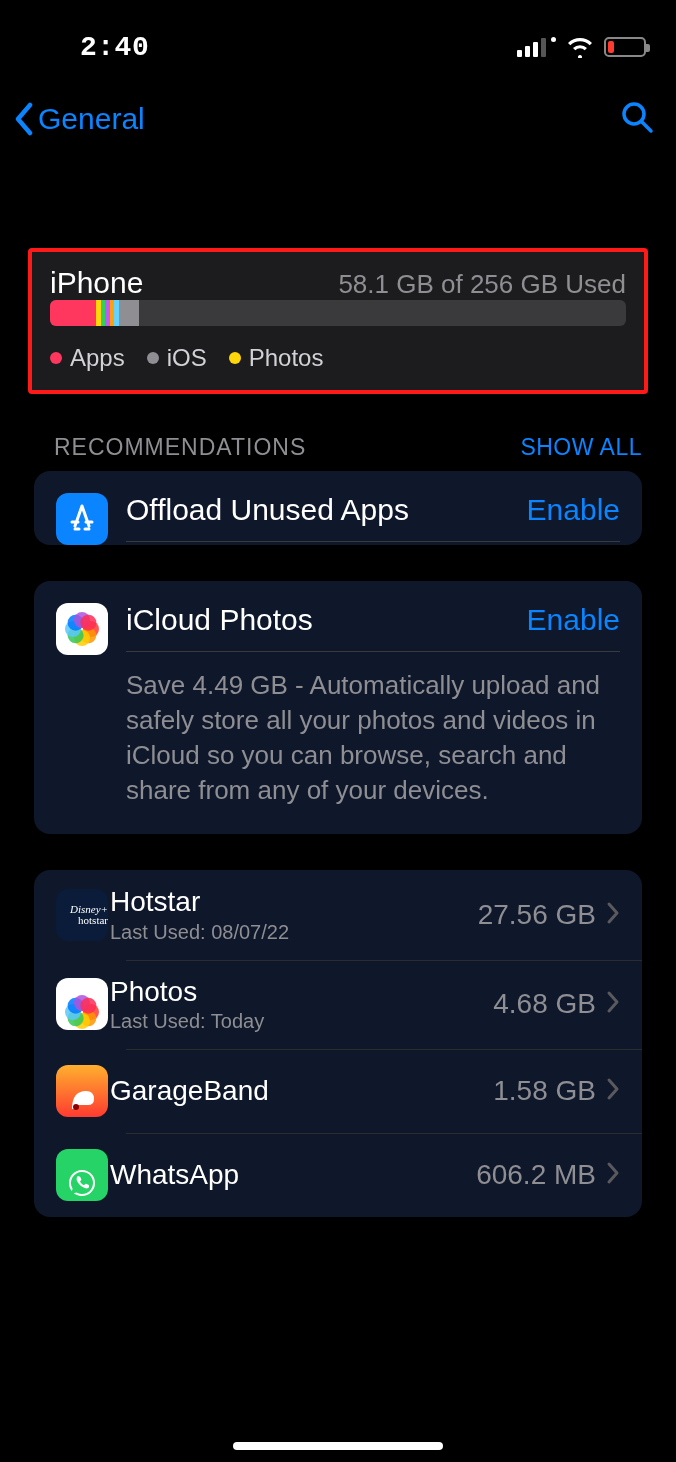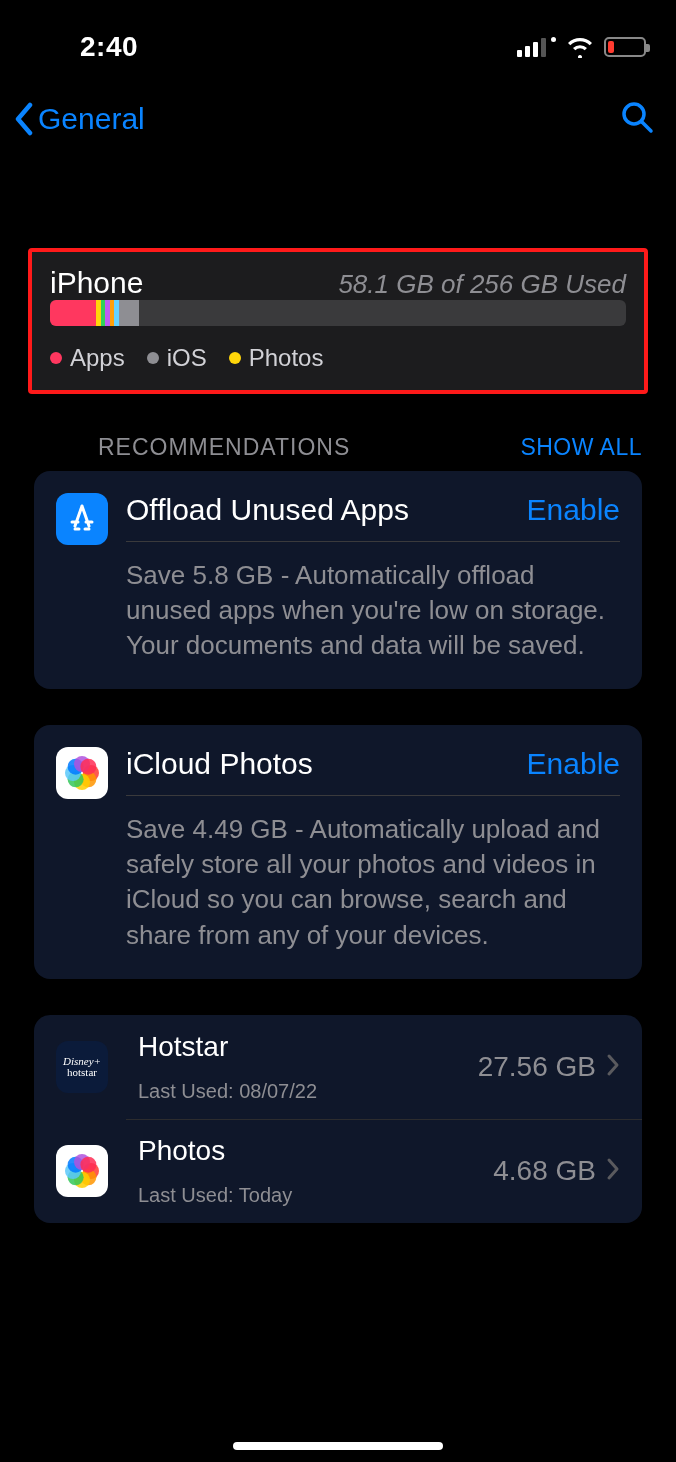--- a/index.html
+++ b/index.html
@@ -12,20 +12,21 @@
     overflow: hidden;
     position: relative;
   }
   
   .status-bar {
     display: flex;
     justify-content: space-between;
     align-items: center;
     padding: 24px 30px 0 30px;
     height: 70px;
+    font-family: Liberation Mono, monospace;
   }
   .status-time { font-size: 28px; font-weight: 600; letter-spacing: 0.5px; margin-left:50px;}
   .status-icons { display: flex; align-items: center; gap: 10px; }
   .signal {
     display: flex; align-items: flex-end; gap: 3px; height: 20px;
   }
   .signal span { width: 5px; background:#fff; border-radius:1px;}
   .signal span:nth-child(1){height:7px;}
   .signal span:nth-child(2){height:11px;}
   .signal span:nth-child(3){height:15px;}
@@ -51,35 +52,35 @@
   
   .highlight {
     margin: 90px 28px 0 28px;
     border: 4px solid #ff1a1a;
     border-radius: 4px;
     padding: 14px 18px 18px 18px;
     background:#1c1c1e;
   }
   .storage-head{ display:flex; justify-content:space-between; align-items:baseline; }
   .storage-name{ font-size:30px;}
-  .storage-used{ font-size:26px; color:#8e8e93;font-style:italic;}
+  .storage-used{ font-size:26px; color:#8e8e93;}
   .storage-bar{
     height:26px; width:100%; background:#3a3a3c; border-radius:6px; display:flex; overflow:hidden; margin-bottom:18px;
   }
   .seg{height:100%;}
   .legend{ display:flex; gap:22px; flex-wrap:wrap; font-size:24px; color:#d1d1d6;}
   .legend-item{display:flex; align-items:center; gap:8px;}
   .swatch{ width:12px; height:12px; border-radius:50%;}
   
   .section-head{
     display:flex; justify-content:space-between; align-items:baseline;
     padding: 40px 34px 10px 54px;
     font-size:23px;
   }
-  .section-label{ color:#8e8e93; letter-spacing:1px;margin-left:44px;}
+  .section-label{ color:#8e8e93; letter-spacing:1px;}
   .section-action{ color:#0a84ff; letter-spacing:0.5px;}
   
   .card{
     background:#0f172a; border-radius:16px; margin:0 34px 36px 34px; padding:0;
   }
   .rec-row{ display:flex; align-items:flex-start; padding:22px 22px 0 22px;}
   .rec-icon{
     width:52px; height:52px; border-radius:12px; flex-shrink:0; margin-right:18px;
     display:flex; align-items:center; justify-content:center;
   }
@@ -89,26 +90,26 @@
   .rec-enable{ color:#0a84ff; font-size:30px;}
   .rec-desc{ font-size:26px; line-height:1.35; color:#8e8e93; padding:16px 0 26px 0;}
   
   .app-row{
     display:flex; align-items:center; padding:16px 22px; position:relative;
   }
   .app-row + .app-row::before{
     content:""; position:absolute; left:92px; right:0; top:0; height:1px; background:#2c2c2e;
   }
   .app-icon{
-    width:52px; height:52px; border-radius:12px; flex-shrink:0; margin-right:30px;
-    display:flex; align-items:center; justify-content:center; font-size:10px; color:#fff;
+    width:52px; height:52px; border-radius:12px; flex-shrink:0; margin-right:2px;
+    display:flex; align-items:flex-end; justify-content:center; font-size:10px; color:#fff;
   }
   .app-info{flex:1; min-width:0;}
   .app-name{ font-size:28px; line-height:1.15;}
-  .app-sub{ font-size:20px; color:#8e8e93; margin-top:17px;}
+  .app-sub{ font-size:20px; color:#8e8e93; margin-top:2px;}
   .app-size{ font-size:28px; color:#8e8e93; margin-right:10px;}
   .chev{ color:#5a5a5e;}
   
   .home-ind{
     position:absolute; bottom:12px; left:50%; transform:translateX(-50%);
     width:210px; height:8px; background:#fff; border-radius:4px;
   }
   
   .icon-appstore{ background:#0a84ff;}
   .icon-photos{ background:#fff;}
@@ -198,21 +199,20 @@
         <div class="rec-icon icon-appstore">
           <svg width="34" height="34" viewBox="0 0 34 34">
             <path d="M17 4 L10 24 M17 4 L24 24 M7 20 H13 M21 20 H27 M14 27 H10 M24 27 H20" stroke="#fff" stroke-width="3" stroke-linecap="round"></path>
           </svg>
         </div>
         <div class="rec-body">
           <div class="rec-title-row">
             <span class="rec-title">Offload Unused Apps</span>
             <span class="rec-enable">Enable</span>
           </div>
-          <div class="rec-desc">Save 5.8 GB - Automatically offload unused apps when you're low on storage. Your documents and data will be saved.</div>
         </div>
       </div>
     </div>
     <div class="card">
       <div class="rec-row">
         <div class="rec-icon icon-photos">
           <div class="photos-flower">
             <div class="petal" style="background: rgb(255, 59, 48); transform: translate(9px, 0px);"></div>
             <div class="petal" style="background: rgb(255, 149, 0); transform: translate(6.36396px, 6.36396px);"></div>
             <div class="petal" style="background: rgb(255, 204, 0); transform: translate(5.51091e-16px, 9px);"></div>
@@ -264,15 +264,46 @@
       </div>
       <div class="app-info">
         <div class="app-name">Photos</div>
         <div class="app-sub">Last Used: Today</div>
       </div>
       <div class="app-size">4.68 GB</div>
       <div class="chev"><svg width="14" height="24" viewBox="0 0 14 24">
           <path d="M3 3 L11 12 L3 21" stroke="#5a5a5e" stroke-width="3" fill="none" stroke-linecap="round" stroke-linejoin="round"></path>
         </svg></div>
     </div>
+    <div class="app-row">
+      <div class="app-icon icon-garage">
+        <svg width="36" height="36" viewBox="0 0 36 36">
+          <path d="M8 28 Q8 10 22 10 Q30 10 30 18 Q30 24 24 24 L14 24 Q10 24 10 28 Z" fill="#fff"></path>
+          <circle cx="12" cy="26" r="3" fill="#8b0000"></circle>
+        </svg>
+      </div>
+      <div class="app-info">
+        <div class="app-name">GarageBand</div>
+      </div>
+      <div class="app-size">1.58 GB</div>
+      <div class="chev"><svg width="14" height="24" viewBox="0 0 14 24">
+          <path d="M3 3 L11 12 L3 21" stroke="#5a5a5e" stroke-width="3" fill="none" stroke-linecap="round" stroke-linejoin="round"></path>
+        </svg></div>
+    </div>
+    <div class="app-row">
+      <div class="app-icon icon-whatsapp">
+        <svg width="36" height="36" viewBox="0 0 36 36">
+          <circle cx="18" cy="18" r="13" fill="#fff"></circle>
+          <path d="M18 7a11 11 0 0 0-9.4 16.7L7 29l5.5-1.5A11 11 0 1 0 18 7z" fill="#25d366"></path>
+          <path d="M13 12c.3-.7 1-.7 1.5-.7l1 .1c.3 0 .6.1.8.7l1 2.3c.1.3 0 .6-.2.8l-.8.9c-.2.2-.2.5 0 .8.7 1.2 2 2.4 3.3 3 .3.1.6.1.8-.1l.9-.9c.2-.2.5-.3.8-.1l2.2 1c.5.2.6.5.7.8v1c0 .5-.1 1.2-.8 1.5-1.3.6-3 .5-5.6-1-2.7-1.6-4.4-3.9-5-5-1.4-2.5-1-4-.6-4.9z" fill="#fff"></path>
+        </svg>
+      </div>
+      <div class="app-info">
+        <div class="app-name">WhatsApp</div>
+      </div>
+      <div class="app-size">606.2 MB</div>
+      <div class="chev"><svg width="14" height="24" viewBox="0 0 14 24">
+          <path d="M3 3 L11 12 L3 21" stroke="#5a5a5e" stroke-width="3" fill="none" stroke-linecap="round" stroke-linejoin="round"></path>
+        </svg></div>
+    </div>
   </div>
 
 <div class="home-ind"></div>
 
 </body></html>

